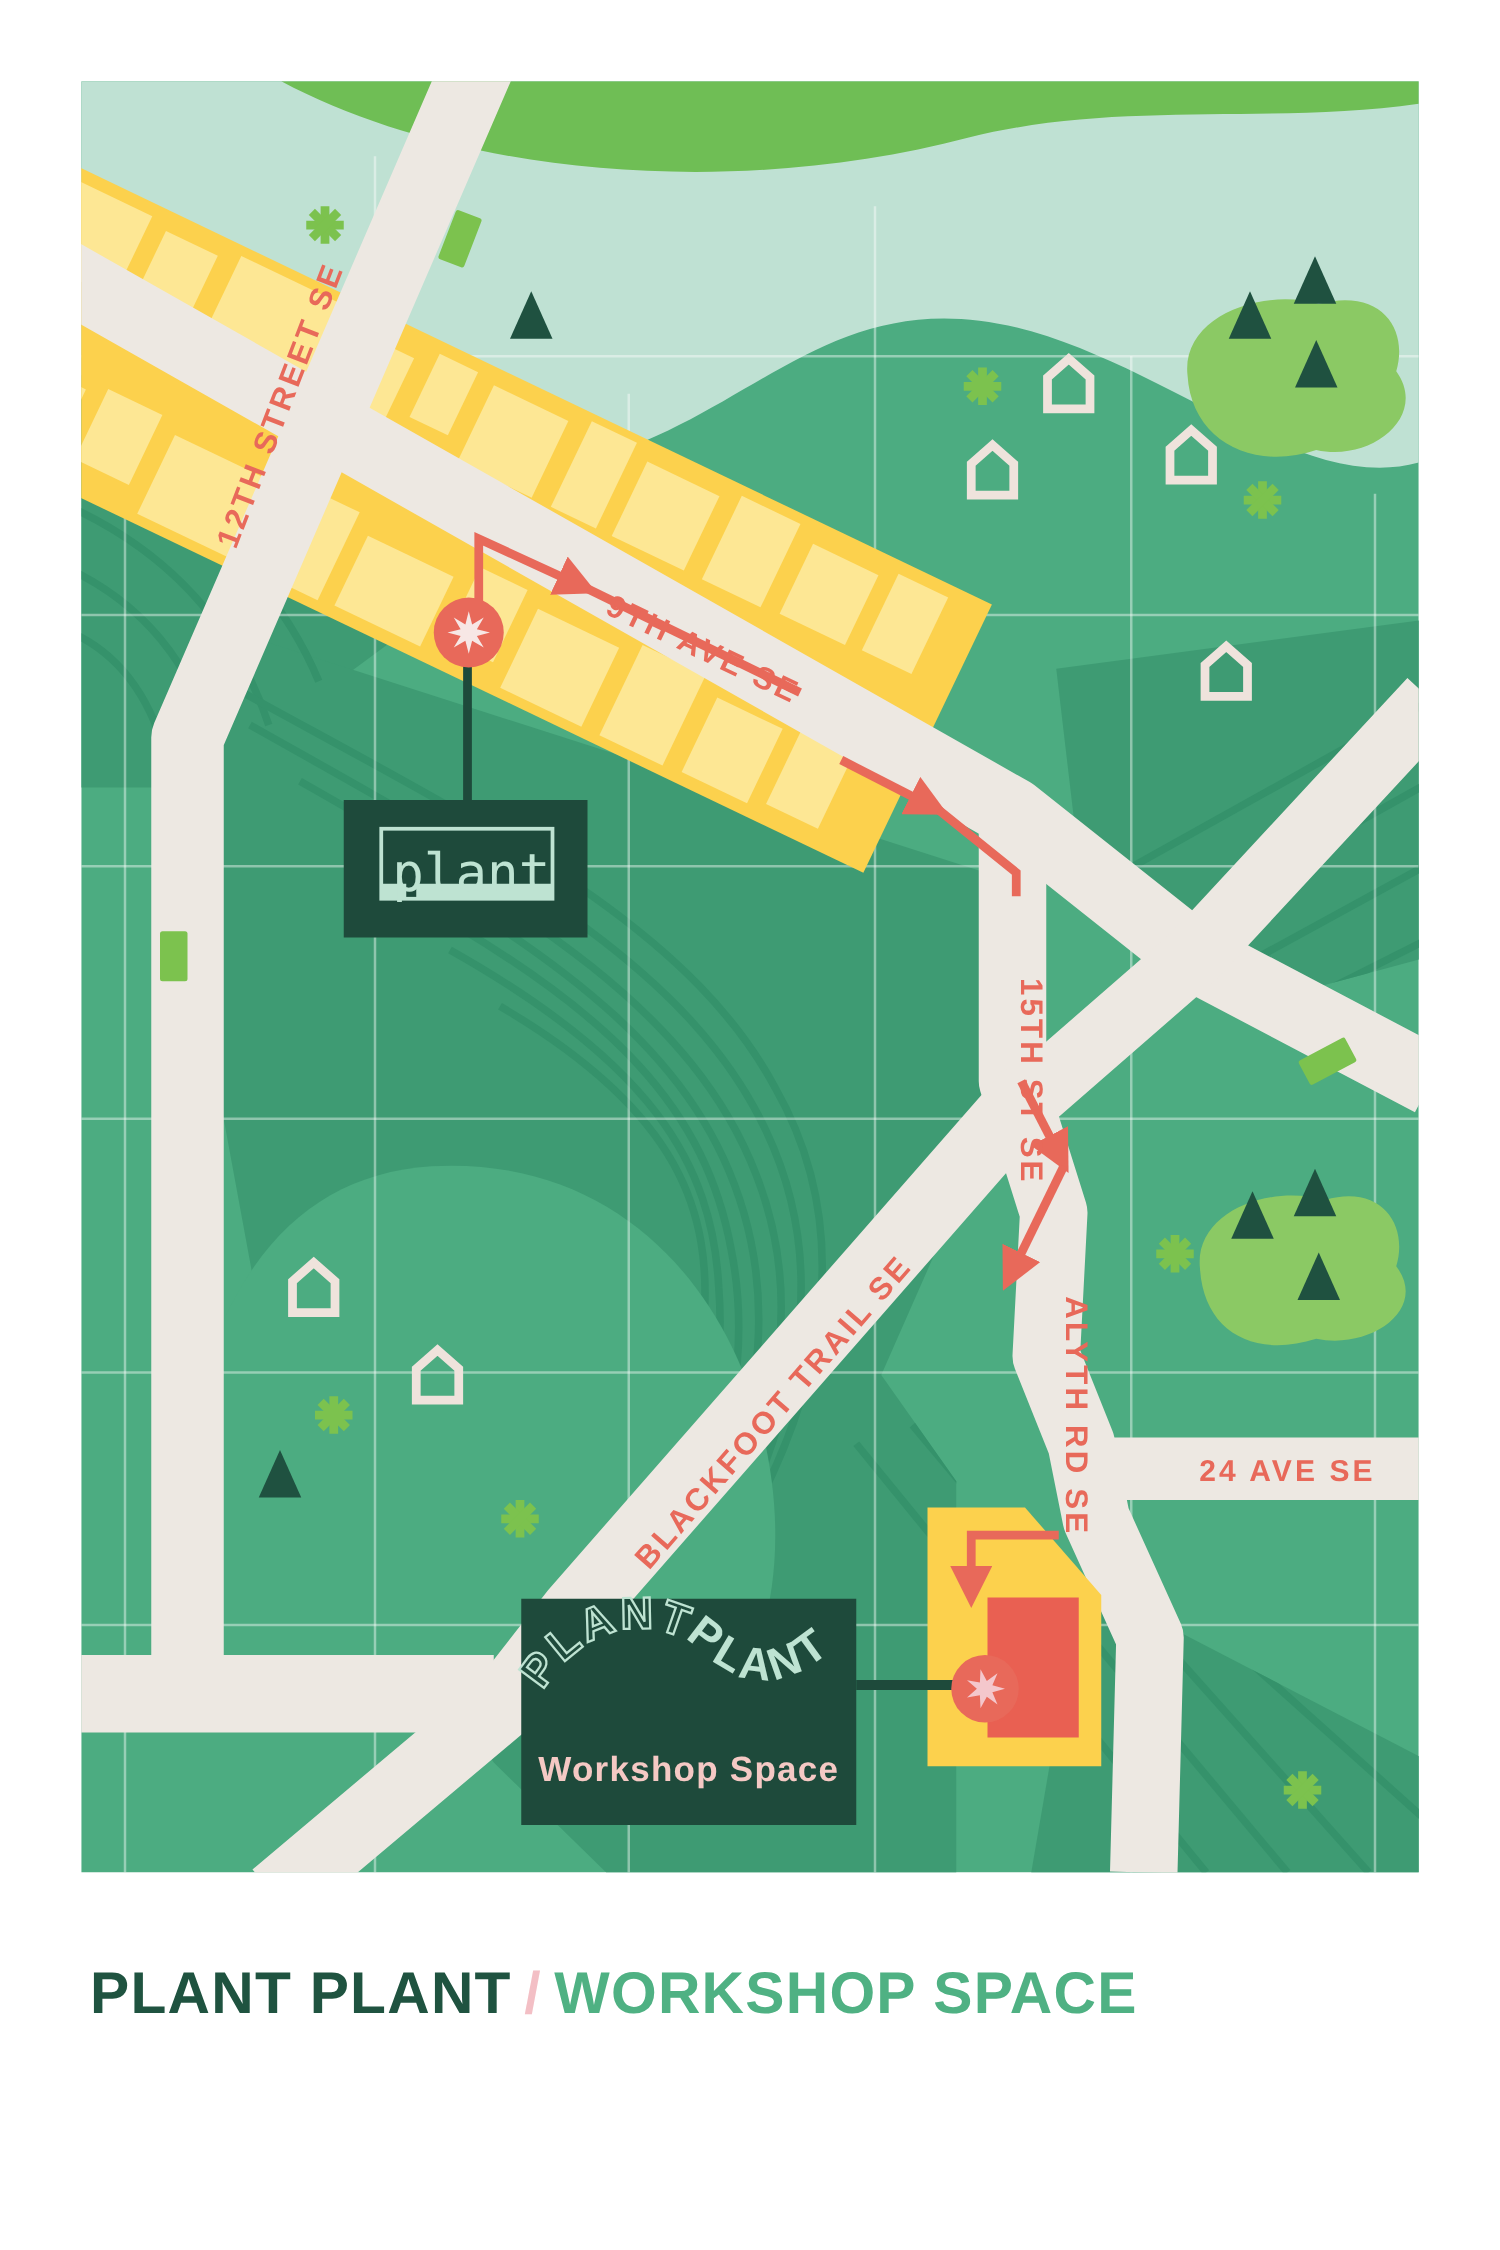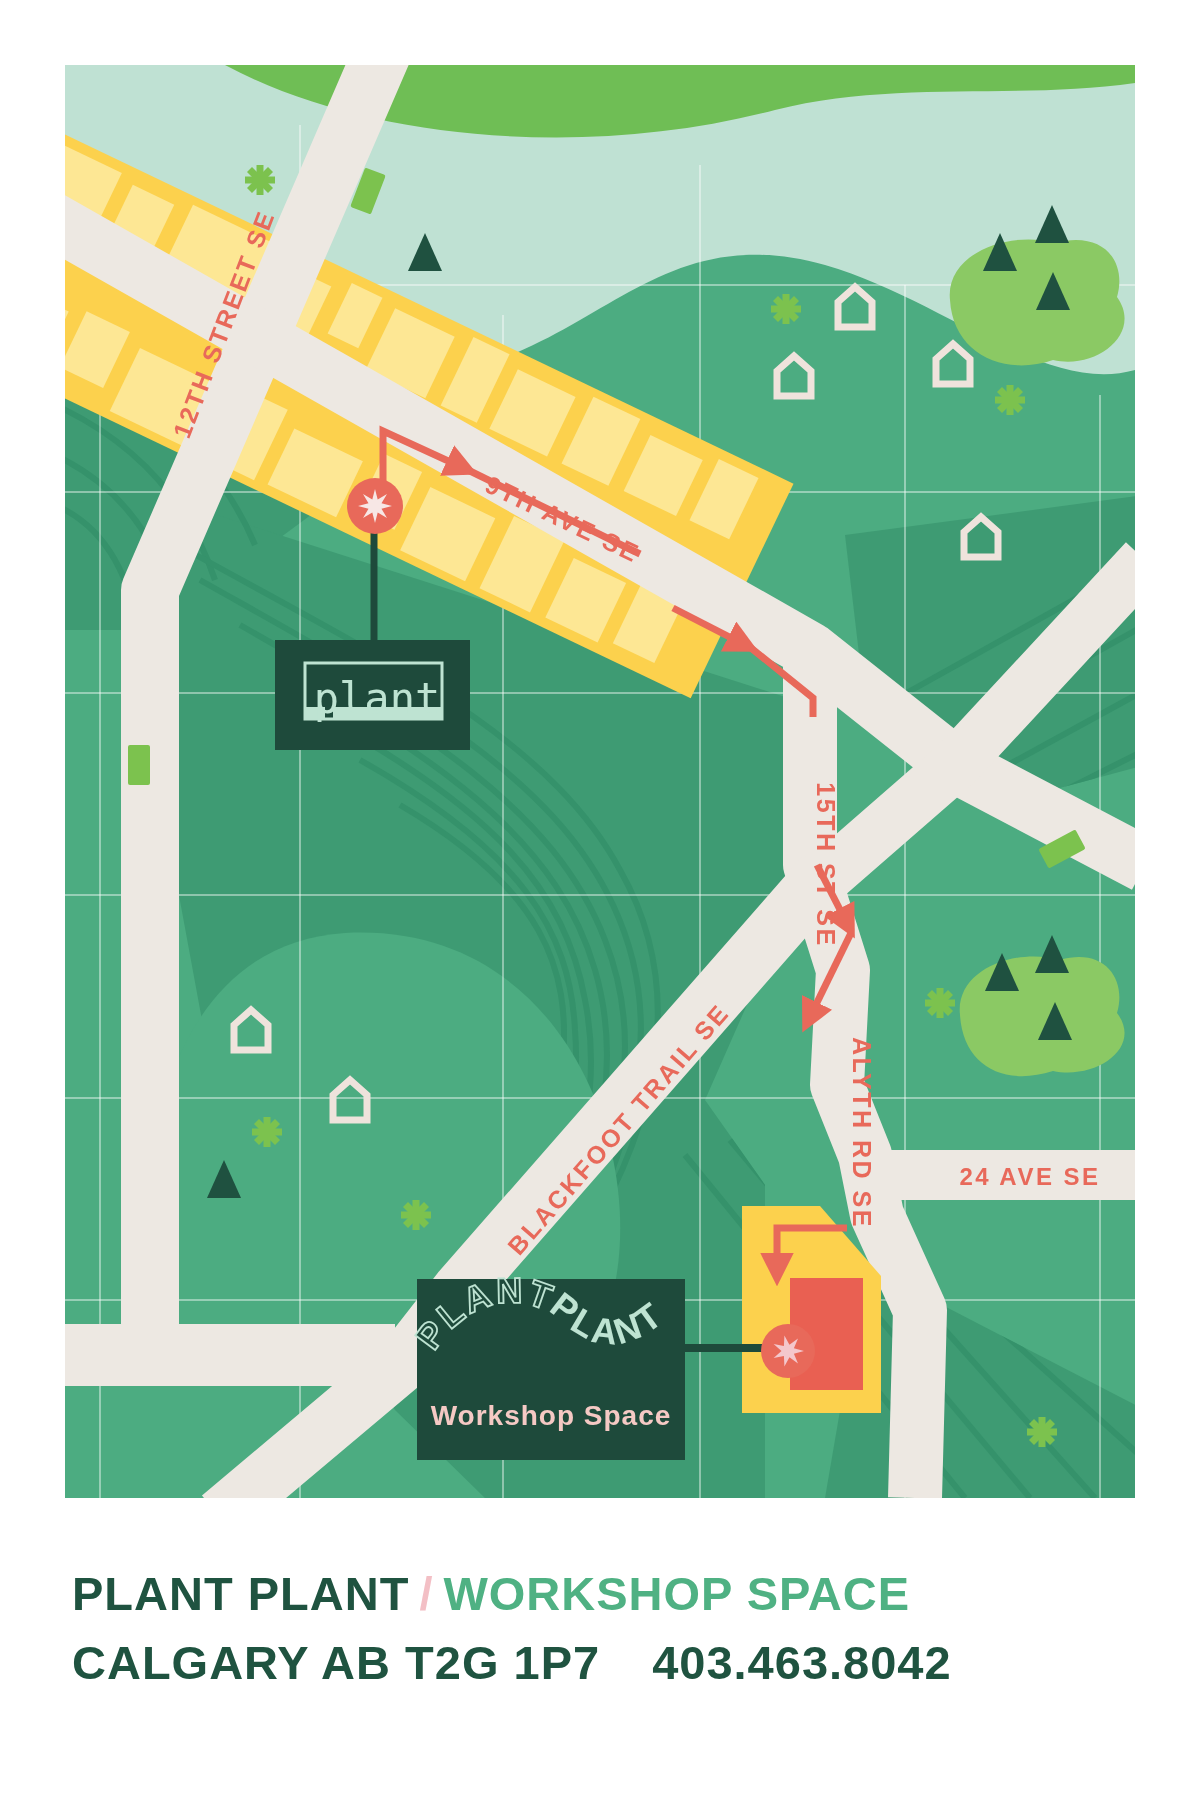--- a/index.html
+++ b/index.html
@@ -216,15 +216,14 @@
         <text class="arch-solid">
           <textPath href="#archPath" startOffset="49%">PLANT</textPath>
         </text>
         <text class="workshop-sub" text-anchor="middle" x="486" y="1360">Workshop Space</text>
       </g>
     </svg>
   </div>
 
   <div class="caption">
     <div class="line"><span>PLANT PLANT</span><span class="slash">/</span><span class="green">WORKSHOP SPACE</span></div>
-    <div class="line"><span>CALGARY AB T2G 1P7</span><span class="phone">403.463.8042</span></div>
   </div>
 </div>
 
 </body></html>

